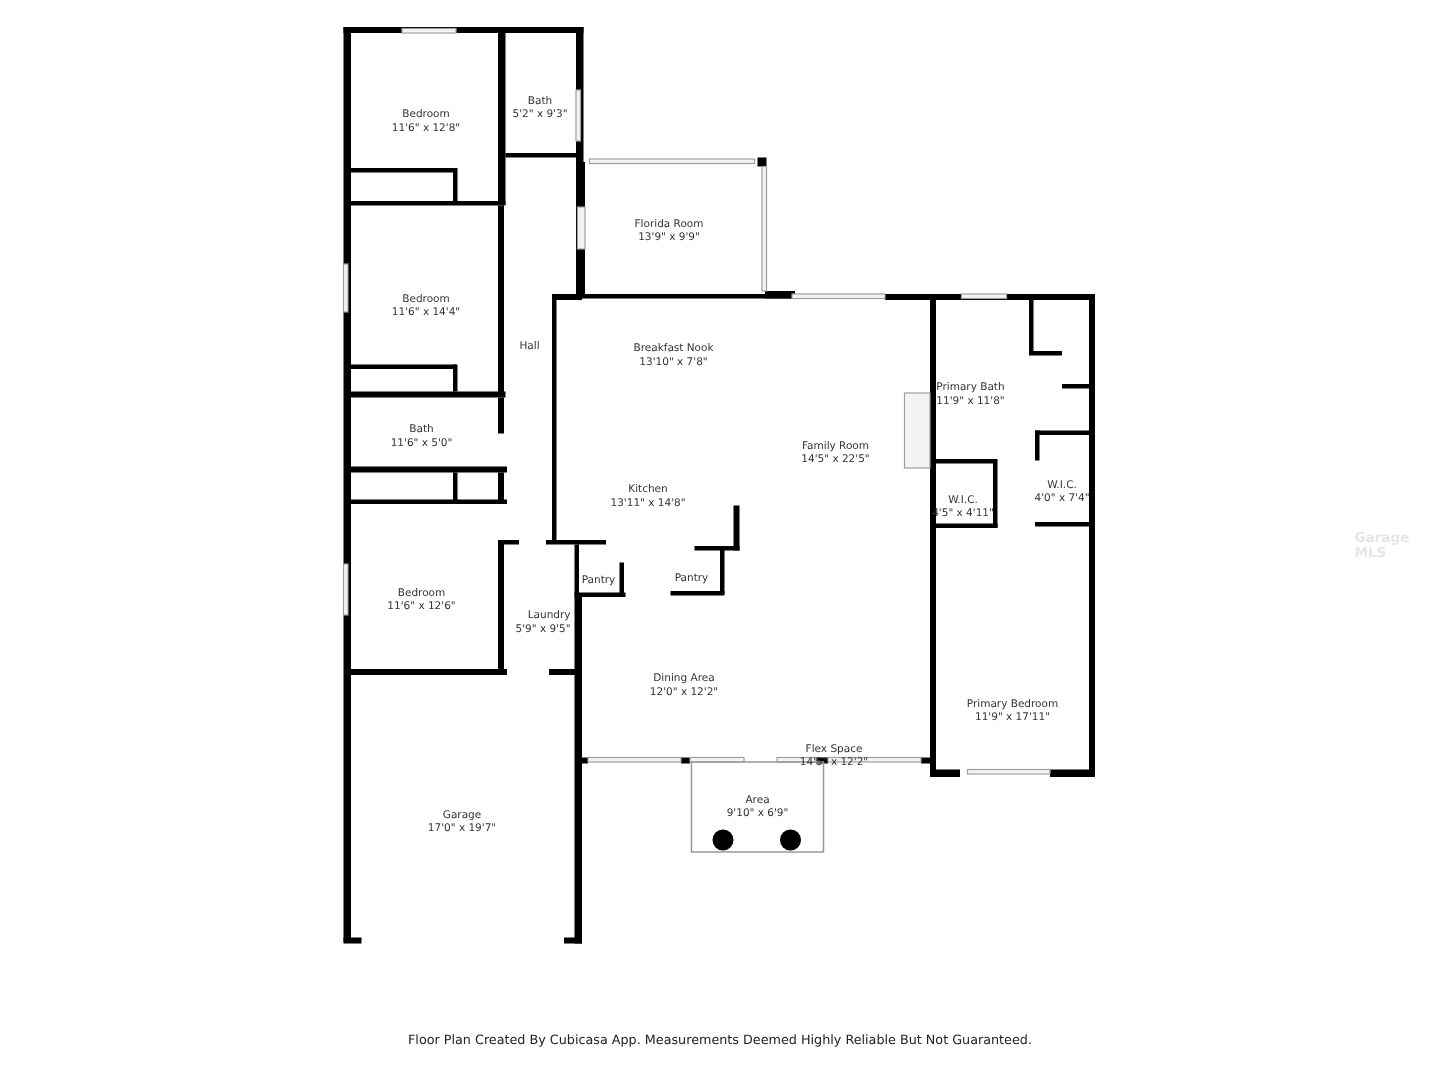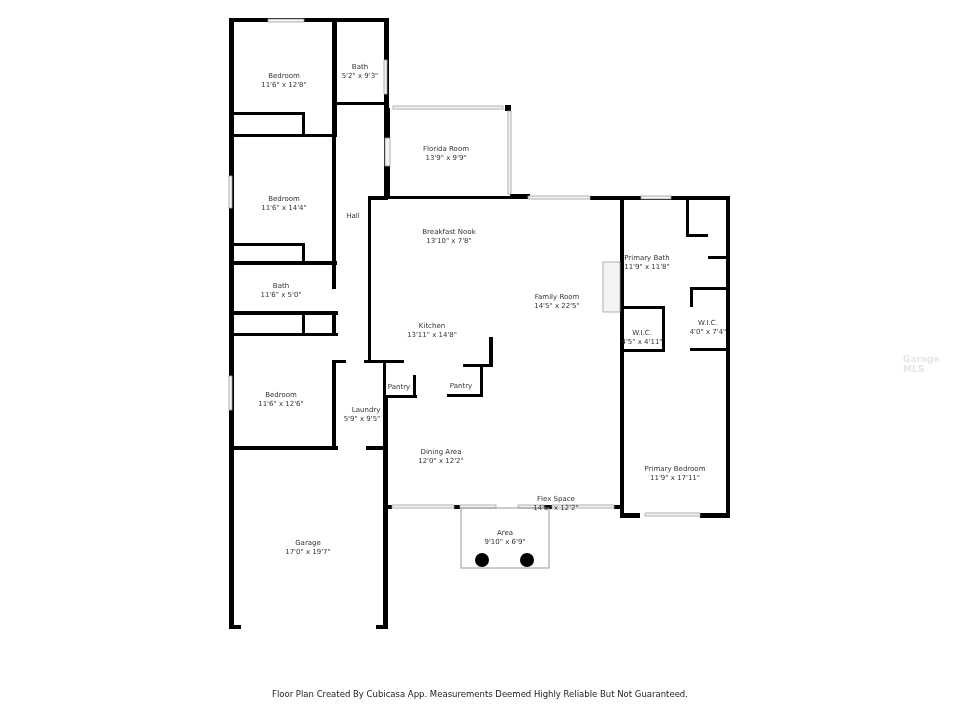--- a/index.html
+++ b/index.html
@@ -118,21 +118,21 @@
     <span class="dm">5'2" x 9'3"</span>
   </div>
 <div class="room-label" style="left:446px;top:154px;">
     <span class="nm">Florida Room</span>
     <span class="dm">13'9" x 9'9"</span>
   </div>
 <div class="room-label" style="left:284px;top:204px;">
     <span class="nm">Bedroom</span>
     <span class="dm">11'6" x 14'4"</span>
   </div>
-<div class="room-label" style="left:353px;top:216px;text-align:center;">
+<div class="room-label" style="left:353px;top:231px;text-align:center;">
     <span class="nm">Hall</span>
   </div>
 <div class="room-label" style="left:449px;top:237px;">
     <span class="nm">Breakfast Nook</span>
     <span class="dm">13'10" x 7'8"</span>
   </div>
 <div class="room-label" style="left:281px;top:291px;">
     <span class="nm">Bath</span>
     <span class="dm">11'6" x 5'0"</span>
   </div>
@@ -167,21 +167,21 @@
     <span class="dm">11'6" x 12'6"</span>
   </div>
 <div class="room-label" style="left:362px;top:415px;text-align:right;">
     <span class="nm">Laundry</span>
     <span class="dm">5'9" x 9'5"</span>
   </div>
 <div class="room-label" style="left:675px;top:438px;margin-top:36px;">
     <span class="nm">Primary Bedroom</span>
     <span class="dm">11'9" x 17'11"</span>
   </div>
-<div class="room-label" style="left:441px;top:457px;">
+<div class="room-label" style="left:456px;top:457px;">
     <span class="nm">Dining Area</span>
     <span class="dm">12'0" x 12'2"</span>
   </div>
 <div class="room-label" style="left:556px;top:457px;margin-top:47px;">
     <span class="nm">Flex Space</span>
     <span class="dm">14'5" x 12'2"</span>
   </div>
 <div class="room-label" style="left:505px;top:538px;">
     <span class="nm">Area</span>
     <span class="dm">9'10" x 6'9"</span>

